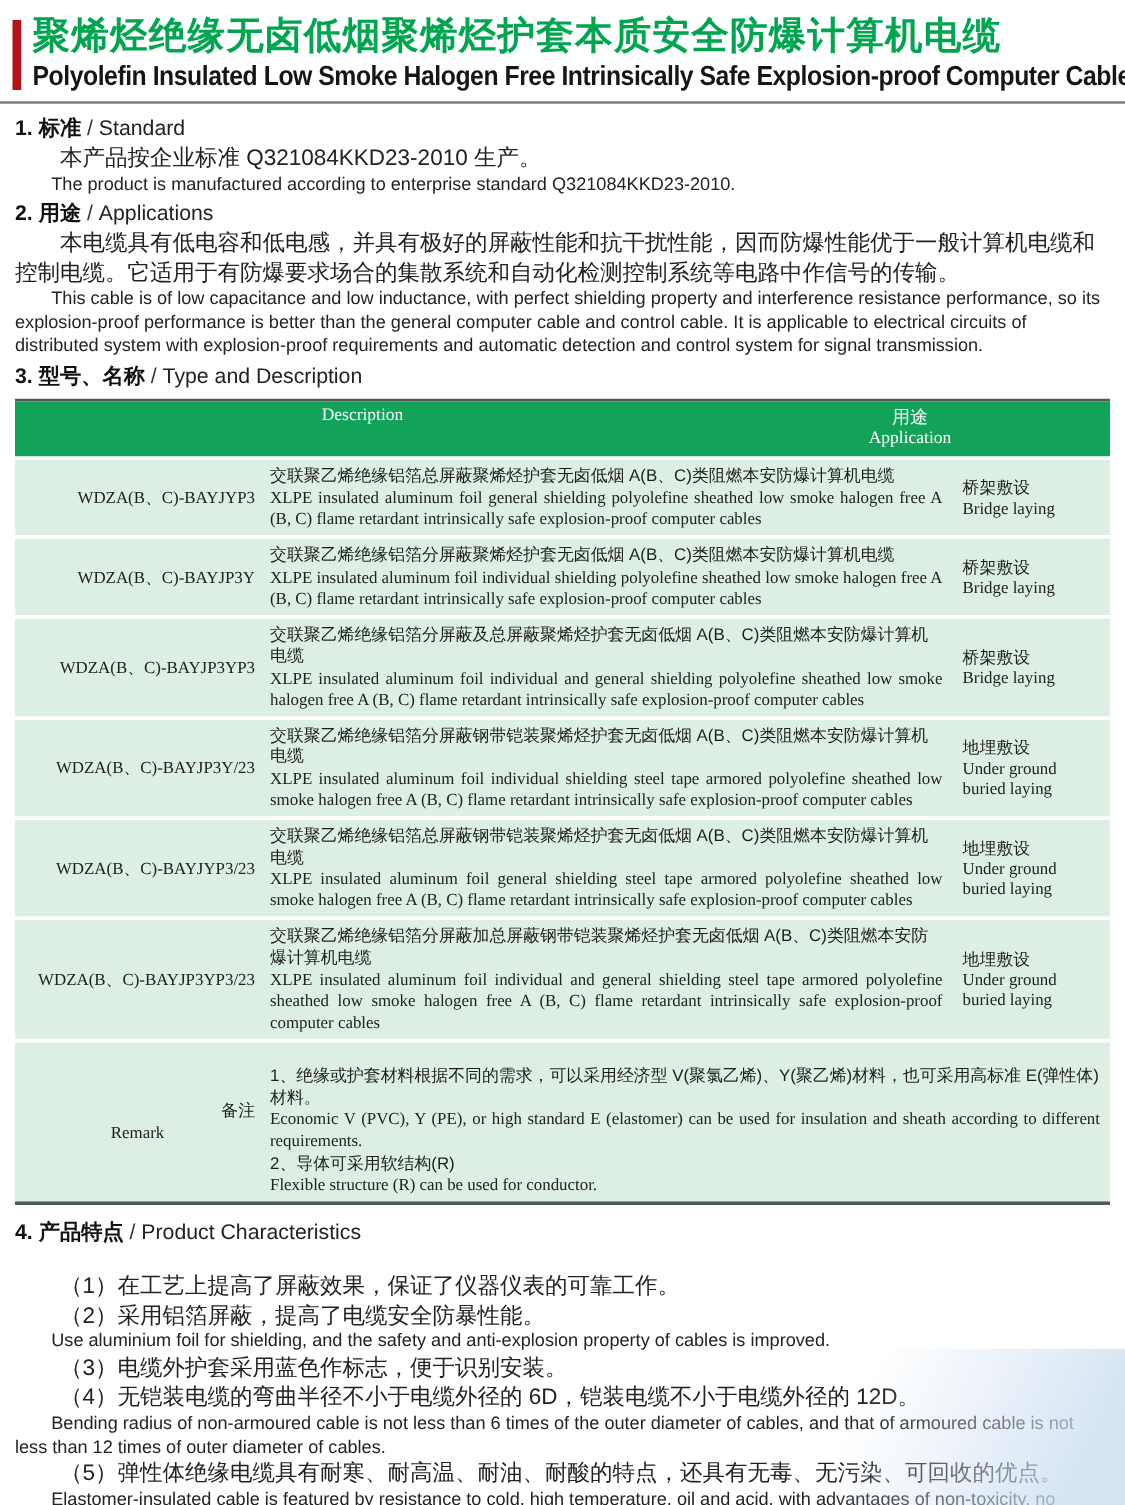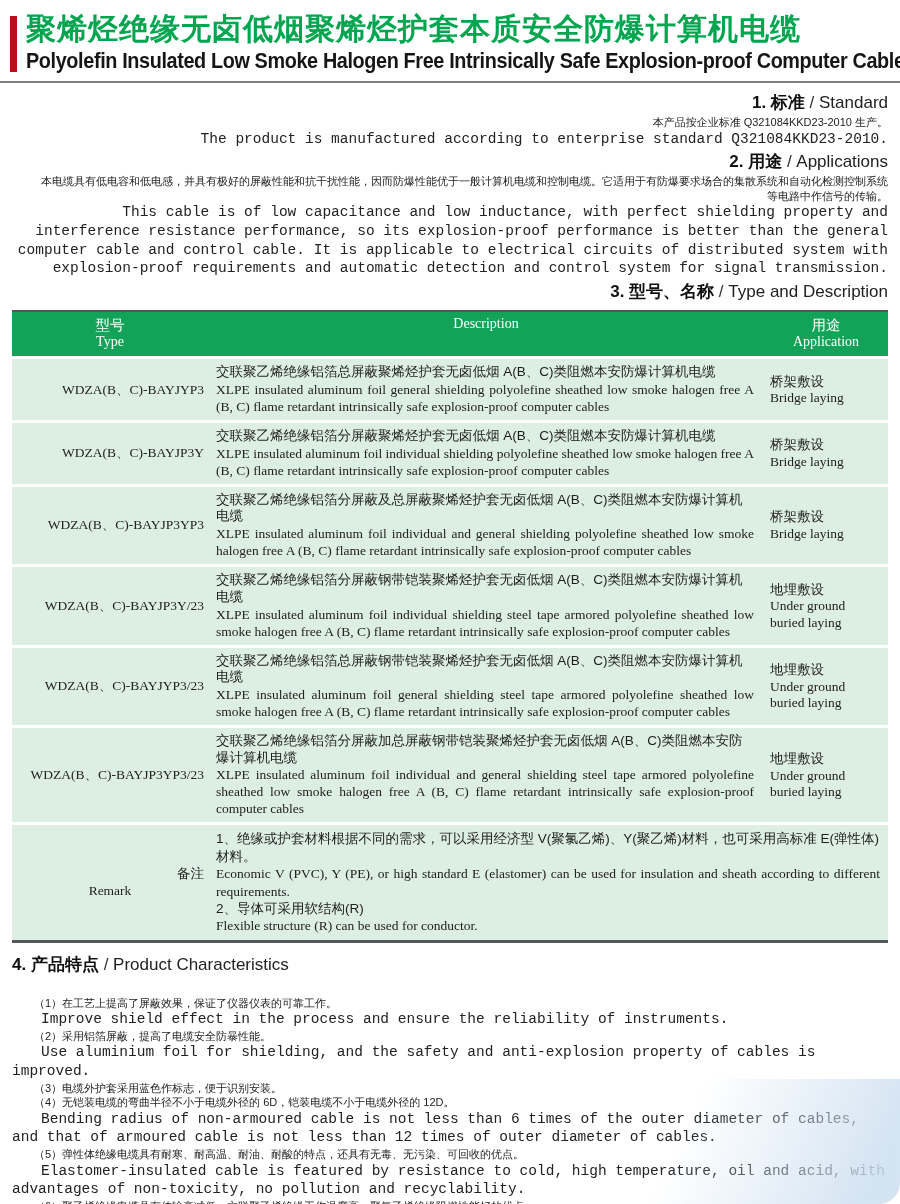--- a/index.html
+++ b/index.html
@@ -1,45 +1,45 @@
 <!DOCTYPE html>
 <html><head>
 <meta charset="utf-8">
 <style>
   * { margin:0; padding:0; box-sizing:border-box; }
   html,body { background:#ffffff; }
   .page {
     position:relative; width:900px; height:1204px; overflow:hidden;
-    background:#ffffff; font-family:"Liberation Sans", sans-serif; color:#1d1d1d;border-radius:21px;
+    background:#ffffff; font-family:"Liberation Sans", sans-serif; color:#1d1d1d;
   }
   
   .header { position:relative; padding:12px 12px 8px 12px; border-bottom:2px solid #7d7f82; }
   .red-bar { position:absolute; left:10px; top:16px; width:7px; height:56px; background:#b5121a; }
   .title-zh {
     margin-left:14px; font-size:30px; font-weight:bold; color:#00a550;
     letter-spacing:1px; line-height:1.1; font-family:"Liberation Sans", sans-serif;
   }
   .title-en {
     margin-left:14px; margin-top:3px; font-size:22px; font-weight:bold; color:#161616;
     letter-spacing:-0.4px; line-height:1.15; display:inline-block;
     transform:scaleX(0.9); transform-origin:left center; white-space:nowrap;
   }
   
-  .content { padding:6px 12px 0 12px;text-align:right; }
+  .content { padding:6px 12px 0 12px; }
   .sec-head { font-size:17px; margin-top:3px; line-height:1.35; color:#111; }
   .sec-head .zh { font-weight:bold; font-family:"Liberation Sans", sans-serif; }
   .sec-head .sep { font-weight:normal; color:#333; }
   .sec-head .en { font-weight:normal; color:#222; }
   p.body-zh {
-    font-size:11px; line-height:1.3; text-indent:2em; color:#222;
+    font-size:18px; line-height:1.3; text-indent:2em; color:#222;
     font-family:"Liberation Sans", sans-serif;
   }
   p.body-en {
     font-size:14.5px; line-height:1.3; text-indent:2em; color:#222;
-    font-family:Liberation Mono, monospace;
+    font-family:Liberation Sans, sans-serif;
   }
   
   .spec-table { margin:6px 12px 0 12px; border-top:2px solid #55565a; border-bottom:3px solid #55565a; }
   .t-head {
     display:flex; background:#12a359; color:#ffffff; text-align:center;
     padding:4px 0 5px 0; margin-bottom:3px;
   }
   .c1 { width:196px; flex:0 0 196px; }
   .c2 { width:556px; flex:0 0 556px; }
   .c3 { flex:1; }
@@ -53,21 +53,21 @@
   }
   .cell-desc { padding:5px 10px 5px 8px; }
   .cell-desc .dzh { font-size:13.5px; line-height:1.24; color:#1e1e1e; font-family:"Liberation Sans", sans-serif; }
   .cell-desc .den { font-size:13.5px; line-height:1.26; color:#222; font-family:"Liberation Serif", serif; text-align:justify; }
   .cell-app { padding:2px 6px; }
   .cell-app .azh { font-size:13.5px; line-height:1.3; font-family:"Liberation Sans", sans-serif; color:#1e1e1e; }
   .cell-app .aen { font-size:13.5px; line-height:1.2; font-family:"Liberation Serif", serif; color:#222; }
   .remark-label { text-align:center; font-size:13.5px; color:#1e1e1e; padding:2px 4px; }
   .remark-label .rzh { font-family:"Liberation Sans", sans-serif; line-height:1.35;text-align:right; }
   .remark-label .ren { font-family:"Liberation Serif", serif; line-height:1.25; }
-  .remark-body { flex:1; padding:5px 8px 5px 8px; }
+  .remark-body { flex:1; padding:18px 8px 5px 8px; }
   .remark-body .rbzh { font-size:13.5px; line-height:1.28; font-family:"Liberation Sans", sans-serif; color:#1e1e1e; }
   .remark-body .rben { font-size:13.5px; line-height:1.3; font-family:"Liberation Serif", serif; color:#222; text-align:justify; }
   
   .chars { padding:8px 12px 0 12px; }
   .chars .sec-head { margin-bottom:19px; }
   
   .corner-wash {
     position:absolute; right:0; bottom:0; width:330px; height:125px;
     background:linear-gradient(115deg, rgba(214,228,242,0) 35%, rgba(205,223,240,0.85) 90%);
     pointer-events:none;
@@ -98,24 +98,20 @@
     <p class="body-zh">本电缆具有低电容和低电感，并具有极好的屏蔽性能和抗干扰性能，因而防爆性能优于一般计算机电缆和控制电缆。它适用于有防爆要求场合的集散系统和自动化检测控制系统等电路中作信号的传输。</p>
     <p class="body-en">This cable is of low capacitance and low inductance, with perfect shielding property and interference resistance performance, so its explosion-proof performance is better than the general computer cable and control cable. It is applicable to electrical circuits of distributed system with explosion-proof requirements and automatic detection and control system for signal transmission.</p>
 
     <div class="sec-head">
       <span class="zh">3. 型号、名称</span><span class="sep"> / </span><span class="en">Type and Description</span>
     </div>
   </div>
 
   <div class="spec-table">
     <div class="t-head">
-      <div class="c1">
-        <div class="hzh">型号</div>
-        <div class="hen">Type</div>
-      </div>
       <div class="c2">
         <div class="hen">Description</div>
       </div>
       <div class="c3">
         <div class="hzh">用途</div>
         <div class="hen">Application</div>
       </div>
     </div>
 
     <div class="t-row">
@@ -202,21 +198,20 @@
         <div class="rben">Flexible structure (R) can be used for conductor.</div>
       </div>
     </div>
   </div>
 
   <div class="chars">
     <div class="sec-head">
       <span class="zh">4. 产品特点</span><span class="sep"> / </span><span class="en">Product Characteristics</span>
     </div>
     <p class="body-zh">（1）在工艺上提高了屏蔽效果，保证了仪器仪表的可靠工作。</p>
-    <p class="body-en">Improve shield effect in the process and ensure the reliability of instruments.</p>
     <p class="body-zh">（2）采用铝箔屏蔽，提高了电缆安全防暴性能。</p>
     <p class="body-en">Use aluminium foil for shielding, and the safety and anti-explosion property of cables is improved.</p>
     <p class="body-zh">（3）电缆外护套采用蓝色作标志，便于识别安装。</p>
     <p class="body-zh">（4）无铠装电缆的弯曲半径不小于电缆外径的 6D，铠装电缆不小于电缆外径的 12D。</p>
     <p class="body-en">Bending radius of non-armoured cable is not less than 6 times of the outer diameter of cables, and that of armoured cable is not less than 12 times of outer diameter of cables.</p>
     <p class="body-zh">（5）弹性体绝缘电缆具有耐寒、耐高温、耐油、耐酸的特点，还具有无毒、无污染、可回收的优点。</p>
     <p class="body-en">Elastomer-insulated cable is featured by resistance to cold, high temperature, oil and acid, with advantages of non-toxicity, no pollution and recyclability.</p>
     <p class="body-zh">（6）聚乙烯绝缘电缆具有传输衰减低、交联聚乙烯绝缘工作温度高、聚氯乙烯绝缘阻燃性能好的优点。</p>
 
   </div>

